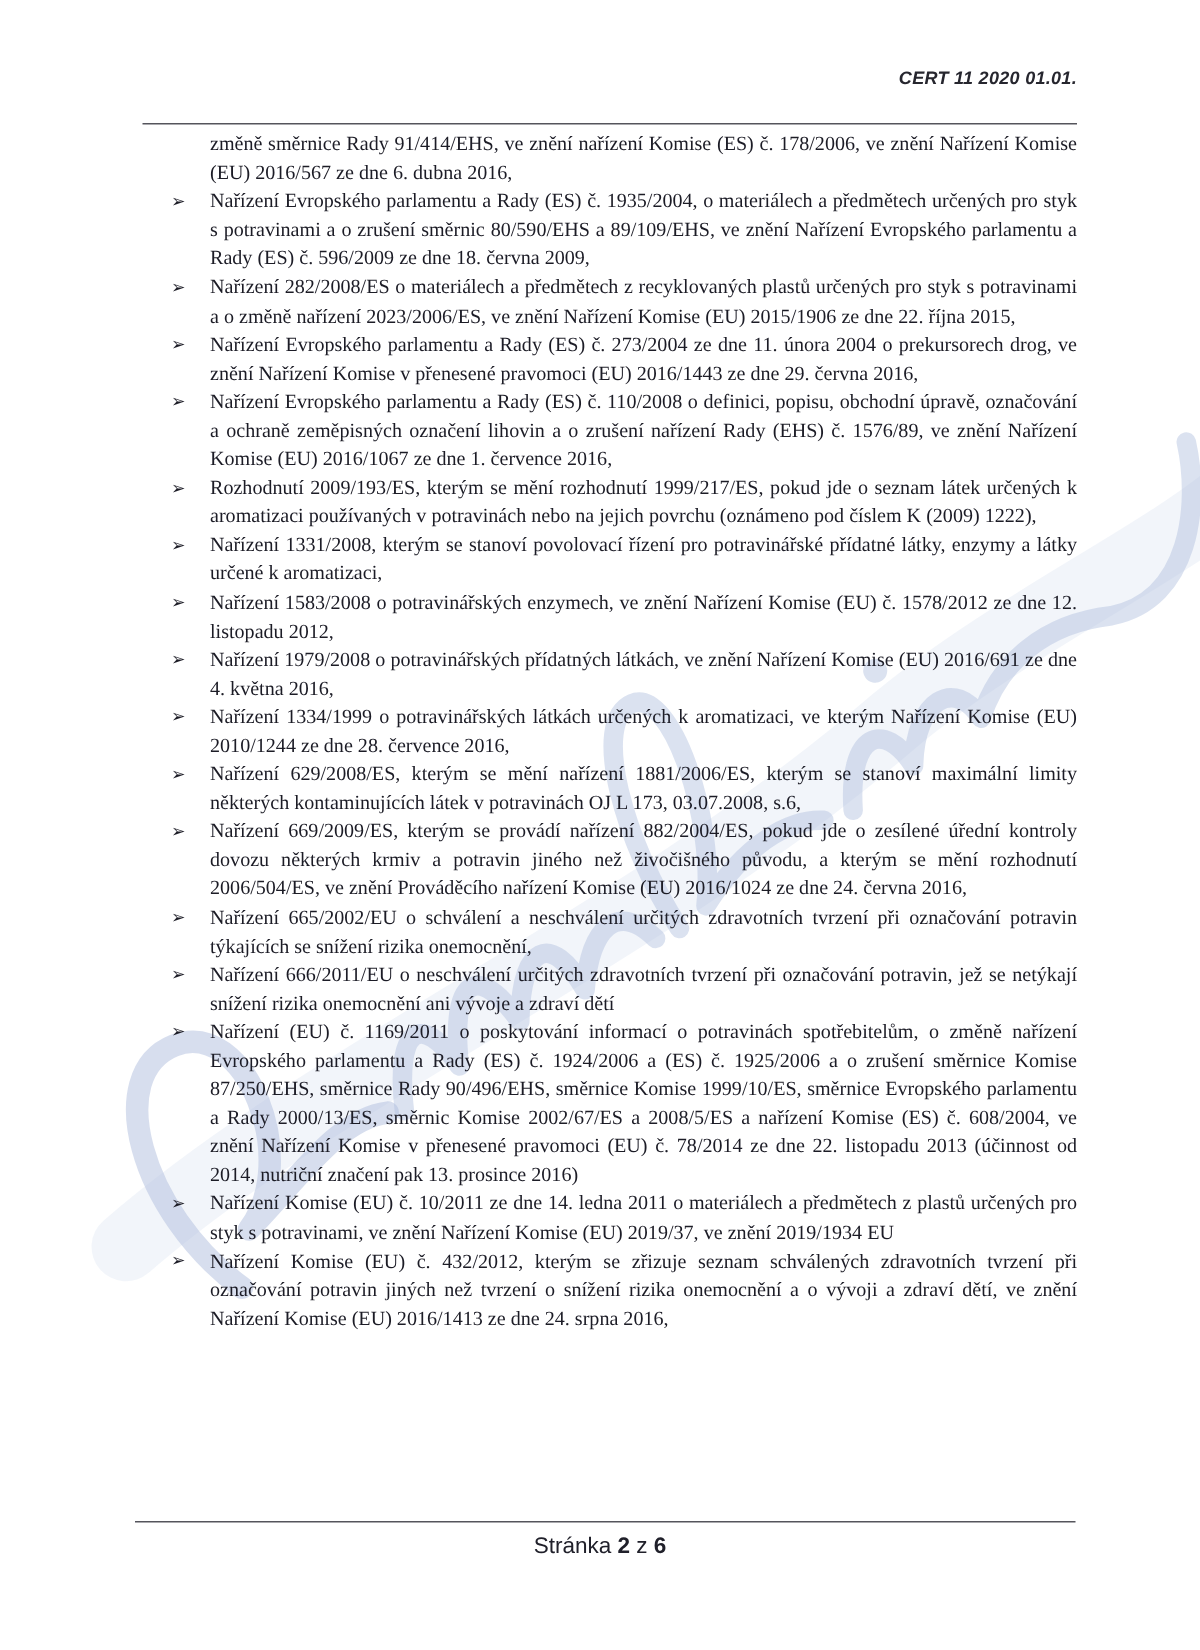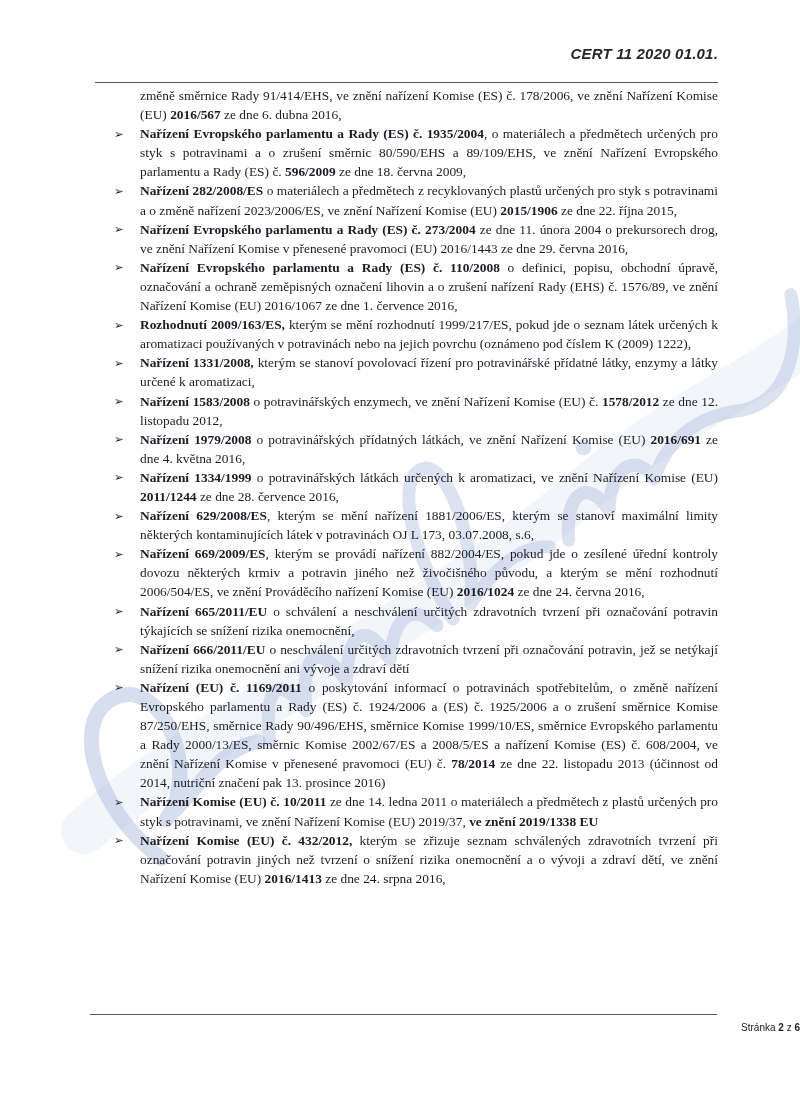--- a/index.html
+++ b/index.html
@@ -10,51 +10,51 @@
   }
   .page { position:absolute; inset:0; }
 
   
   .watermark-svg { position:absolute; left:0; top:0; z-index:0; pointer-events:none; }
 
   
   .doc-code {
     position:absolute; top:45px; right:82px; z-index:2;
     font-family:"Liberation Sans", sans-serif;
-    font-style:italic; font-weight:600; font-size:15px; color:#26262e;
+    font-style:italic; font-weight:600; font-size:12px; color:#26262e;
     letter-spacing:0.2px;
   }
   .rule-top {
     position:absolute; top:82px; left:95px; right:82px; height:1.4px;
     background:#55555c; z-index:2;
   }
 
   
   .content {
     position:absolute; top:86px; left:140px; right:82px; z-index:1;
     font-size:13.4px; line-height:19.1px; text-align:justify;
     color:#1c1c26;
   }
   .intro { margin:0; }
   ul.reg-list { list-style:none; margin:0; padding:0; }
   li.reg-item { position:relative; margin:0; }
   .bullet {
     position:absolute; left:-26px; top:0.5px;
     font-family:"DejaVu Sans", sans-serif; font-size:11.5px; color:#1c1c26;
   }
-  .seg-b { font-weight:bold; }
+  .seg-b { font-weight:normal; }
 
   
   .rule-bottom {
     position:absolute; top:1014px; left:90px; right:83px; height:1.4px;
     background:#55555c; z-index:2;
   }
   .footer-text {
-    position:absolute; top:1022px; left:0; width:100%; text-align:right; z-index:2;
-    font-family:"Liberation Sans", sans-serif; font-size:10px; color:#20202a;
+    position:absolute; top:1022px; left:0; width:100%; text-align:center; z-index:2;
+    font-family:"Liberation Sans", sans-serif; font-size:15px; color:#20202a;
   }
   .footer-text .num { font-weight:bold; }
 </style>
 </head>
 <body>
 
 <div class="page">
 
   <svg class="watermark-svg" width="800" height="1100" viewBox="0 0 800 1100" aria-hidden="true">
     <g transform="rotate(-33 400 620)" fill="none" stroke="#b0bede" stroke-linecap="round" stroke-linejoin="round">
@@ -72,31 +72,31 @@
   <div class="doc-code">CERT 11 2020 01.01.</div>
   <div class="rule-top"></div>
 
   <div class="content">
     <p class="intro" id="intro-par"><span class="seg-r">změně směrnice Rady 91/414/EHS, ve znění nařízení Komise (ES) č. 178/2006, ve znění Nařízení Komise (EU) </span><span class="seg-b">2016/567</span><span class="seg-r"> ze dne 6. dubna 2016,</span></p>
     <ul class="reg-list" id="reg-list">
         <li class="reg-item"><span class="bullet">➢</span><span class="seg-b">Nařízení Evropského parlamentu a Rady (ES) č. 1935/2004</span><span class="seg-r">, o materiálech a předmětech určených pro styk s potravinami a o zrušení směrnic 80/590/EHS a 89/109/EHS, ve znění Nařízení Evropského parlamentu a Rady (ES) č. </span><span class="seg-b">596/2009</span><span class="seg-r"> ze dne 18. června 2009,</span></li>
         <li class="reg-item"><span class="bullet">➢</span><span class="seg-b">Nařízení 282/2008/ES</span><span class="seg-r"> o materiálech a předmětech z recyklovaných plastů určených pro styk s potravinami a o změně nařízení 2023/2006/ES, ve znění Nařízení Komise (EU) </span><span class="seg-b">2015/1906</span><span class="seg-r"> ze dne 22. října 2015,</span></li>
         <li class="reg-item"><span class="bullet">➢</span><span class="seg-b">Nařízení Evropského parlamentu a Rady (ES) č. 273/2004</span><span class="seg-r"> ze dne 11. února 2004 o prekursorech drog, ve znění Nařízení Komise v přenesené pravomoci (EU) 2016/1443 ze dne 29. června 2016,</span></li>
         <li class="reg-item"><span class="bullet">➢</span><span class="seg-b">Nařízení Evropského parlamentu a Rady (ES) č. 110/2008</span><span class="seg-r"> o definici, popisu, obchodní úpravě, označování a ochraně zeměpisných označení lihovin a o zrušení nařízení Rady (EHS) č. 1576/89, ve znění Nařízení Komise (EU) 2016/1067 ze dne 1. července 2016,</span></li>
-        <li class="reg-item"><span class="bullet">➢</span><span class="seg-b">Rozhodnutí 2009/163/ES,</span><span class="seg-r"> kterým se mění rozhodnutí 1999/217/ES, pokud jde o seznam látek určených k aromatizaci používaných v potravinách nebo na jejich povrchu (oznámeno pod číslem K (2009) 1222),</span></li>
+        <li class="reg-item"><span class="bullet">➢</span><span class="seg-b">Rozhodnutí 2009/193/ES,</span><span class="seg-r"> kterým se mění rozhodnutí 1999/217/ES, pokud jde o seznam látek určených k aromatizaci používaných v potravinách nebo na jejich povrchu (oznámeno pod číslem K (2009) 1222),</span></li>
         <li class="reg-item"><span class="bullet">➢</span><span class="seg-b">Nařízení 1331/2008,</span><span class="seg-r"> kterým se stanoví povolovací řízení pro potravinářské přídatné látky, enzymy a látky určené k aromatizaci,</span></li>
         <li class="reg-item"><span class="bullet">➢</span><span class="seg-b">Nařízení 1583/2008</span><span class="seg-r"> o potravinářských enzymech, ve znění Nařízení Komise (EU) č. </span><span class="seg-b">1578/2012</span><span class="seg-r"> ze dne 12. listopadu 2012,</span></li>
         <li class="reg-item"><span class="bullet">➢</span><span class="seg-b">Nařízení 1979/2008</span><span class="seg-r"> o potravinářských přídatných látkách, ve znění Nařízení Komise (EU) </span><span class="seg-b">2016/691</span><span class="seg-r"> ze dne 4. května 2016,</span></li>
-        <li class="reg-item"><span class="bullet">➢</span><span class="seg-b">Nařízení 1334/1999</span><span class="seg-r"> o potravinářských látkách určených k aromatizaci, ve znění Nařízení Komise (EU) </span><span class="seg-b">2011/1244</span><span class="seg-r"> ze dne 28. července 2016,</span></li>
+        <li class="reg-item"><span class="bullet">➢</span><span class="seg-b">Nařízení 1334/1999</span><span class="seg-r"> o potravinářských látkách určených k aromatizaci, ve kterým Nařízení Komise (EU) </span><span class="seg-b">2010/1244</span><span class="seg-r"> ze dne 28. července 2016,</span></li>
         <li class="reg-item"><span class="bullet">➢</span><span class="seg-b">Nařízení 629/2008/ES</span><span class="seg-r">, kterým se mění nařízení 1881/2006/ES, kterým se stanoví maximální limity některých kontaminujících látek v potravinách OJ L 173, 03.07.2008, s.6,</span></li>
         <li class="reg-item"><span class="bullet">➢</span><span class="seg-b">Nařízení 669/2009/ES</span><span class="seg-r">, kterým se provádí nařízení 882/2004/ES, pokud jde o zesílené úřední kontroly dovozu některých krmiv a potravin jiného než živočišného původu, a kterým se mění rozhodnutí 2006/504/ES, ve znění Prováděcího nařízení Komise (EU) </span><span class="seg-b">2016/1024</span><span class="seg-r"> ze dne 24. června 2016,</span></li>
-        <li class="reg-item"><span class="bullet">➢</span><span class="seg-b">Nařízení 665/2011/EU</span><span class="seg-r"> o schválení a neschválení určitých zdravotních tvrzení při označování potravin týkajících se snížení rizika onemocnění,</span></li>
+        <li class="reg-item"><span class="bullet">➢</span><span class="seg-b">Nařízení 665/2002/EU</span><span class="seg-r"> o schválení a neschválení určitých zdravotních tvrzení při označování potravin týkajících se snížení rizika onemocnění,</span></li>
         <li class="reg-item"><span class="bullet">➢</span><span class="seg-b">Nařízení 666/2011/EU</span><span class="seg-r"> o neschválení určitých zdravotních tvrzení při označování potravin, jež se netýkají snížení rizika onemocnění ani vývoje a zdraví dětí</span></li>
         <li class="reg-item"><span class="bullet">➢</span><span class="seg-b">Nařízení (EU) č. 1169/2011</span><span class="seg-r">  o poskytování informací o potravinách spotřebitelům, o změně nařízení Evropského parlamentu a Rady (ES) č. 1924/2006 a (ES) č. 1925/2006 a o zrušení směrnice Komise 87/250/EHS, směrnice Rady 90/496/EHS, směrnice Komise 1999/10/ES, směrnice Evropského parlamentu a Rady 2000/13/ES, směrnic Komise 2002/67/ES a 2008/5/ES a nařízení Komise (ES) č. 608/2004, ve znění Nařízení Komise v přenesené pravomoci (EU) č. </span><span class="seg-b">78/2014</span><span class="seg-r"> ze dne 22. listopadu 2013 (účinnost od 2014, nutriční značení pak 13. prosince 2016)</span></li>
-        <li class="reg-item"><span class="bullet">➢</span><span class="seg-b">Nařízení Komise (EU) č. 10/2011</span><span class="seg-r"> ze dne 14. ledna 2011 o materiálech a předmětech z plastů určených pro styk s potravinami, ve znění Nařízení Komise (EU) 2019/37, </span><span class="seg-b">ve znění 2019/1338 EU</span></li>
+        <li class="reg-item"><span class="bullet">➢</span><span class="seg-b">Nařízení Komise (EU) č. 10/2011</span><span class="seg-r"> ze dne 14. ledna 2011 o materiálech a předmětech z plastů určených pro styk s potravinami, ve znění Nařízení Komise (EU) 2019/37, </span><span class="seg-b">ve znění 2019/1934 EU</span></li>
         <li class="reg-item"><span class="bullet">➢</span><span class="seg-b">Nařízení Komise (EU) č. 432/2012,</span><span class="seg-r"> kterým se zřizuje seznam schválených zdravotních tvrzení při označování potravin jiných než tvrzení o snížení rizika onemocnění a o vývoji a zdraví dětí, ve znění Nařízení Komise (EU) </span><span class="seg-b">2016/1413</span><span class="seg-r"> ze dne 24. srpna 2016,</span></li>
       </ul>
   </div>
 
   <div class="rule-bottom"></div>
   <div class="footer-text">
     <span>Stránka</span>&nbsp;<span class="num">2</span>&nbsp;<span>z</span>&nbsp;<span class="num">6</span>
   </div>
 
 </div>

